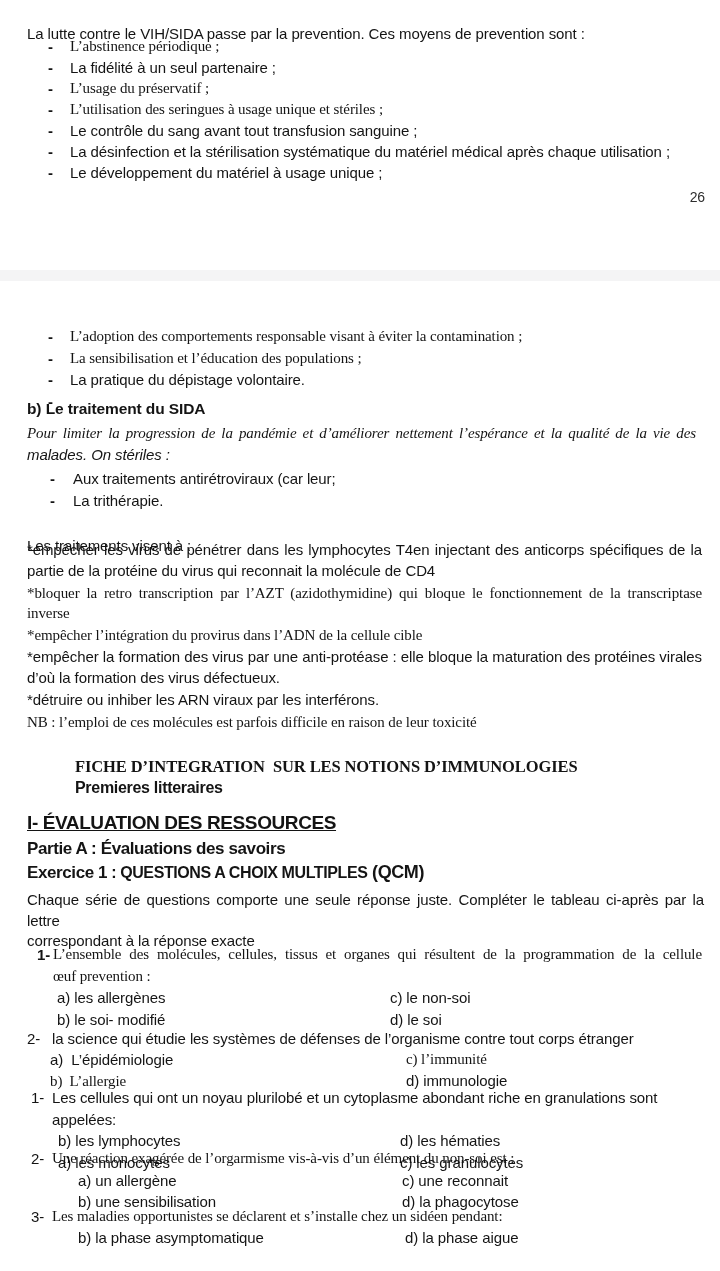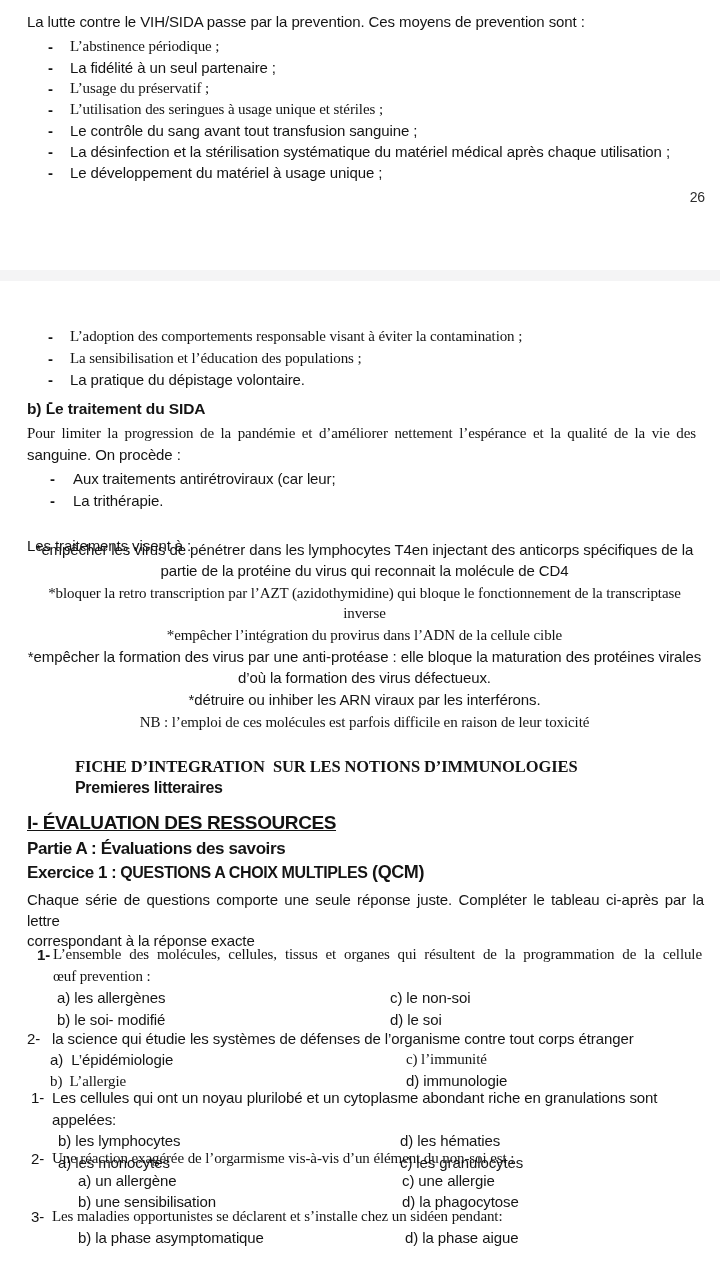--- a/index.html
+++ b/index.html
@@ -18,32 +18,32 @@
   .serif{font-family:"Liberation Serif",serif;}
   .pre{white-space:pre-wrap;}
   .jl{text-align:justify;text-align-last:justify;}
   .just{text-align:justify;}
 
   
   .b-row{display:flex;}
   .b-dash{flex:none;width:22px;font-weight:700;font-family:"Liberation Sans",sans-serif;}
   .b-text{flex:1;}
 
-  #intro{left:27px;top:12px;right:18px;line-height:20px;}
+  #intro{left:27px;top:24px;right:18px;line-height:20px;}
   #bullets-prev{left:48px;top:36px;right:18px;line-height:21px;}
   #page-num{right:15px;top:189px;font-size:14px;color:#2e2e2e;}
   #divider{left:0;top:270px;width:720px;height:11px;}
   #bullets-next{left:48px;top:326px;right:18px;line-height:21.5px;}
   #treat-head{left:27px;top:400px;font-weight:700;font-size:15.5px;}
-  #treat-para{left:27px;top:423px;right:24px;line-height:21px;}
+  #treat-para{left:27px;top:423px;right:24px;line-height:21px;font-style:italic;}
   #treat-bullets{left:50px;top:468px;right:18px;line-height:21.5px;}
   #treat-bullets .b-dash{width:23px;}
   #aims-head{left:27px;top:537px;}
   #aims{left:27px;top:540px;right:18px;line-height:20.5px;}
-  #aims p{margin:0 0 1.5px 0;text-align:center;}
+  #aims p{margin:0 0 1.5px 0;}
   #fiche{left:75px;top:757px;right:18px;line-height:20.5px;}
   .fiche-title{font-weight:700;font-size:16.5px;}
   .fiche-sub{font-weight:700;font-size:16px;letter-spacing:-0.3px;}
   #section-head{left:27px;top:812px;font-weight:700;font-size:19px;letter-spacing:-0.4px;text-decoration:underline;}
   #partie-line{left:27px;top:839px;font-weight:700;font-size:17px;letter-spacing:-0.4px;}
   #exercice-line{left:27px;top:862px;font-weight:700;letter-spacing:-0.4px;}
   #exercice-line .lbl{font-size:17px;}
   #exercice-line .mid{font-size:16px;}
   #exercice-line .qcm{font-size:18px;}
   .u-label{text-underline-offset:3px;}
@@ -127,21 +127,21 @@
     <div class="b-row">
       <span class="b-dash">-</span>
       <span class="b-text"></span>
     </div>
   </div>
 
   <div class="abs sans" id="treat-head">b) Le traitement du SIDA</div>
 
   <div class="abs" id="treat-para">
     <div class="serif jl">Pour limiter la progression de la pandémie et d’améliorer nettement l’espérance et la qualité de la vie des</div>
-    <div class="sans">sanguine. On procède :</div>
+    <div class="sans">malades. On stériles :</div>
   </div>
 
   <div class="abs" id="treat-bullets">
     <div class="b-row">
       <span class="b-dash">-</span>
       <span class="b-text sans">Aux traitements antirétroviraux (car leur;</span>
     </div>
     <div class="b-row">
       <span class="b-dash">-</span>
       <span class="b-text sans">La trithérapie.</span>
@@ -227,21 +227,21 @@
     </div>
   </div>
 
   <div class="q" id="q4">
     <div class="q-row">
       <span class="q-num">2-</span>
       <div class="q-text serif">Une réaction exagérée de l’orgarmisme vis-à-vis d’un élément du non-soi est :</div>
     </div>
     <div class="opt-row">
       <span class="opt-a sans pre">a) un allergène</span>
-      <span class="opt-c sans pre">c) une allergie</span>
+      <span class="opt-c sans pre">c) une reconnait</span>
     </div>
     <div class="opt-row">
       <span class="opt-a sans pre">b) une sensibilisation</span>
       <span class="opt-c sans pre">d) la phagocytose</span>
     </div>
   </div>
 
   <div class="q" id="q5">
     <div class="q-row">
       <span class="q-num">3-</span>

